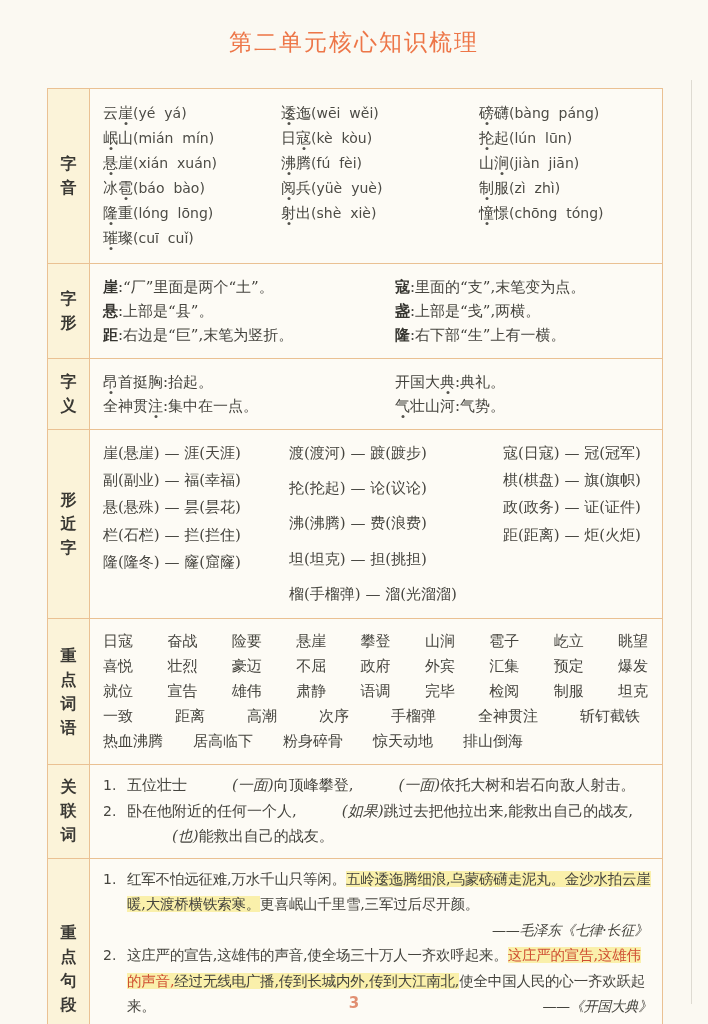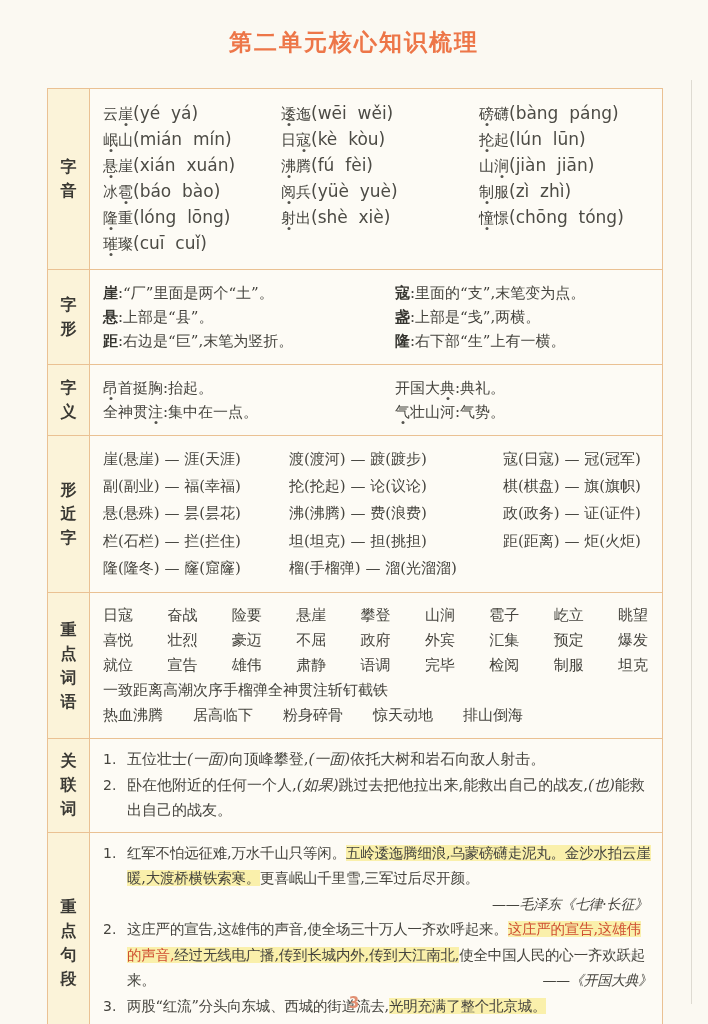--- a/index.html
+++ b/index.html
@@ -4,66 +4,66 @@
 <style>
   :root{
     --accent:#ed7648; --border:#eac193; --labelbg:#fbf3d9;
     --hl:#faf0ab; --red:#cf4f32; --ink:#45443e;
   }
   html,body{margin:0;padding:0;background:#efede8;}
   .page{position:relative;width:708px;height:1024px;background:#fbf9f2;overflow:hidden;
         font-family:"DejaVu Serif","Liberation Serif",serif;color:var(--ink);}
   .page::after{content:"";position:absolute;right:16px;top:80px;bottom:20px;width:1px;background:#dedbd2;}
   .title{position:absolute;top:27px;left:0;right:0;margin:0;text-align:center;
-         font-family:"DejaVu Sans","Liberation Sans",sans-serif;font-weight:bold;
+         font-family:"DejaVu Sans","Liberation Sans",sans-serif;font-weight:normal;
          font-size:23px;letter-spacing:2px;color:var(--accent);}
   .ktable{position:absolute;left:47px;top:88px;width:616px;border:1px solid var(--border);
           background:#fdfbf5;box-sizing:border-box;}
   .row{display:flex;border-bottom:1px solid var(--border);}
   .row:last-child{border-bottom:none;}
   .label{flex:0 0 41px;background:var(--labelbg);border-right:1px solid var(--border);
          display:flex;flex-direction:column;justify-content:center;align-items:center;
          font-family:"DejaVu Sans","Liberation Sans",sans-serif;font-weight:bold;
          font-size:16px;color:#3a3934;line-height:1.5;}
   .content{flex:1;padding:9px 8px 9px 13px;font-size:15px;box-sizing:border-box;min-width:0;}
   
   .r-zy{min-height:170px}.r-zx{min-height:92px}.r-zi{min-height:64px}
   .r-xjz{min-height:136px}.r-cy{min-height:145px}.r-glc{min-height:90px}.r-jd{min-height:188px}
   
   .zy{display:grid;grid-template-columns:178px 198px 1fr;align-content:space-between;
       padding-top:12px;padding-bottom:12px;}
   .zy-entry{line-height:25px;white-space:nowrap;}
-  .pinyin{font-family:"DejaVu Sans","Liberation Sans",sans-serif;font-size:17px;
+  .pinyin{font-family:"DejaVu Sans","Liberation Sans",sans-serif;font-size:14px;
           white-space:pre;color:#4c4b45;}
   .dc{position:relative;}
   .dc::after{content:"";position:absolute;left:50%;bottom:-3px;width:3px;height:3px;
              border-radius:50%;background:#55544e;transform:translateX(-50%);}
   
   .zx,.zi{display:grid;grid-template-columns:292px 1fr;align-content:space-between;
           padding-top:11px;padding-bottom:11px;}
   .zx-item,.zi-item{line-height:24px;white-space:nowrap;}
   .h{font-family:"DejaVu Sans","Liberation Sans",sans-serif;font-weight:bold;color:#35342f;}
   
   .xjz{display:flex;padding-top:10px;padding-bottom:10px;}
-  .xjz-col0{width:186px;}.xjz-col1{width:214px;}.xjz-col2{flex:1;}
+  .xjz-col0{width:186px;}.xjz-col1{width:214px;gap:8px;}.xjz-col2{flex:1;}
   .xjz-col{display:flex;flex-direction:column;}
   .xjz-item{line-height:27.2px;white-space:nowrap;}
   
   .cy{display:flex;flex-direction:column;justify-content:space-between;
       padding-top:10px;padding-bottom:10px;padding-right:14px;}
   .cy-row{display:flex;line-height:25px;}
   .cy-row.sb{justify-content:space-between;}
-  .cy-row.g7{}
+  .cy-row.g7{gap:42px;}
   .cy-row.g5{gap:30px;}
   
   .num-item{display:flex;}
   .num{flex:0 0 24px;font-family:"DejaVu Sans","Liberation Sans",sans-serif;
        font-size:14px;line-height:25.5px;}
   .txt{flex:1;line-height:25.5px;min-width:0;}
-  .kai{font-style:italic;}
+  .kai{font-style:italic;margin-left:45px;}
   .glc{padding-top:8px;padding-bottom:8px;padding-right:10px;}
   .jd{padding-top:8px;padding-bottom:8px;padding-right:10px;}
   .jd .txt{font-size:14.5px;letter-spacing:-0.2px;}
   .hl{background:var(--hl);}
   .red{color:var(--red);}
   .attr{font-size:14px;}
   .attr-block{display:block;text-align:right;padding-right:4px;}
   .attr-f{float:right;letter-spacing:-0.3px;}
   .pagenum{position:absolute;bottom:12px;left:0;right:0;text-align:center;
            font-family:"DejaVu Sans","Liberation Sans",sans-serif;font-weight:bold;

